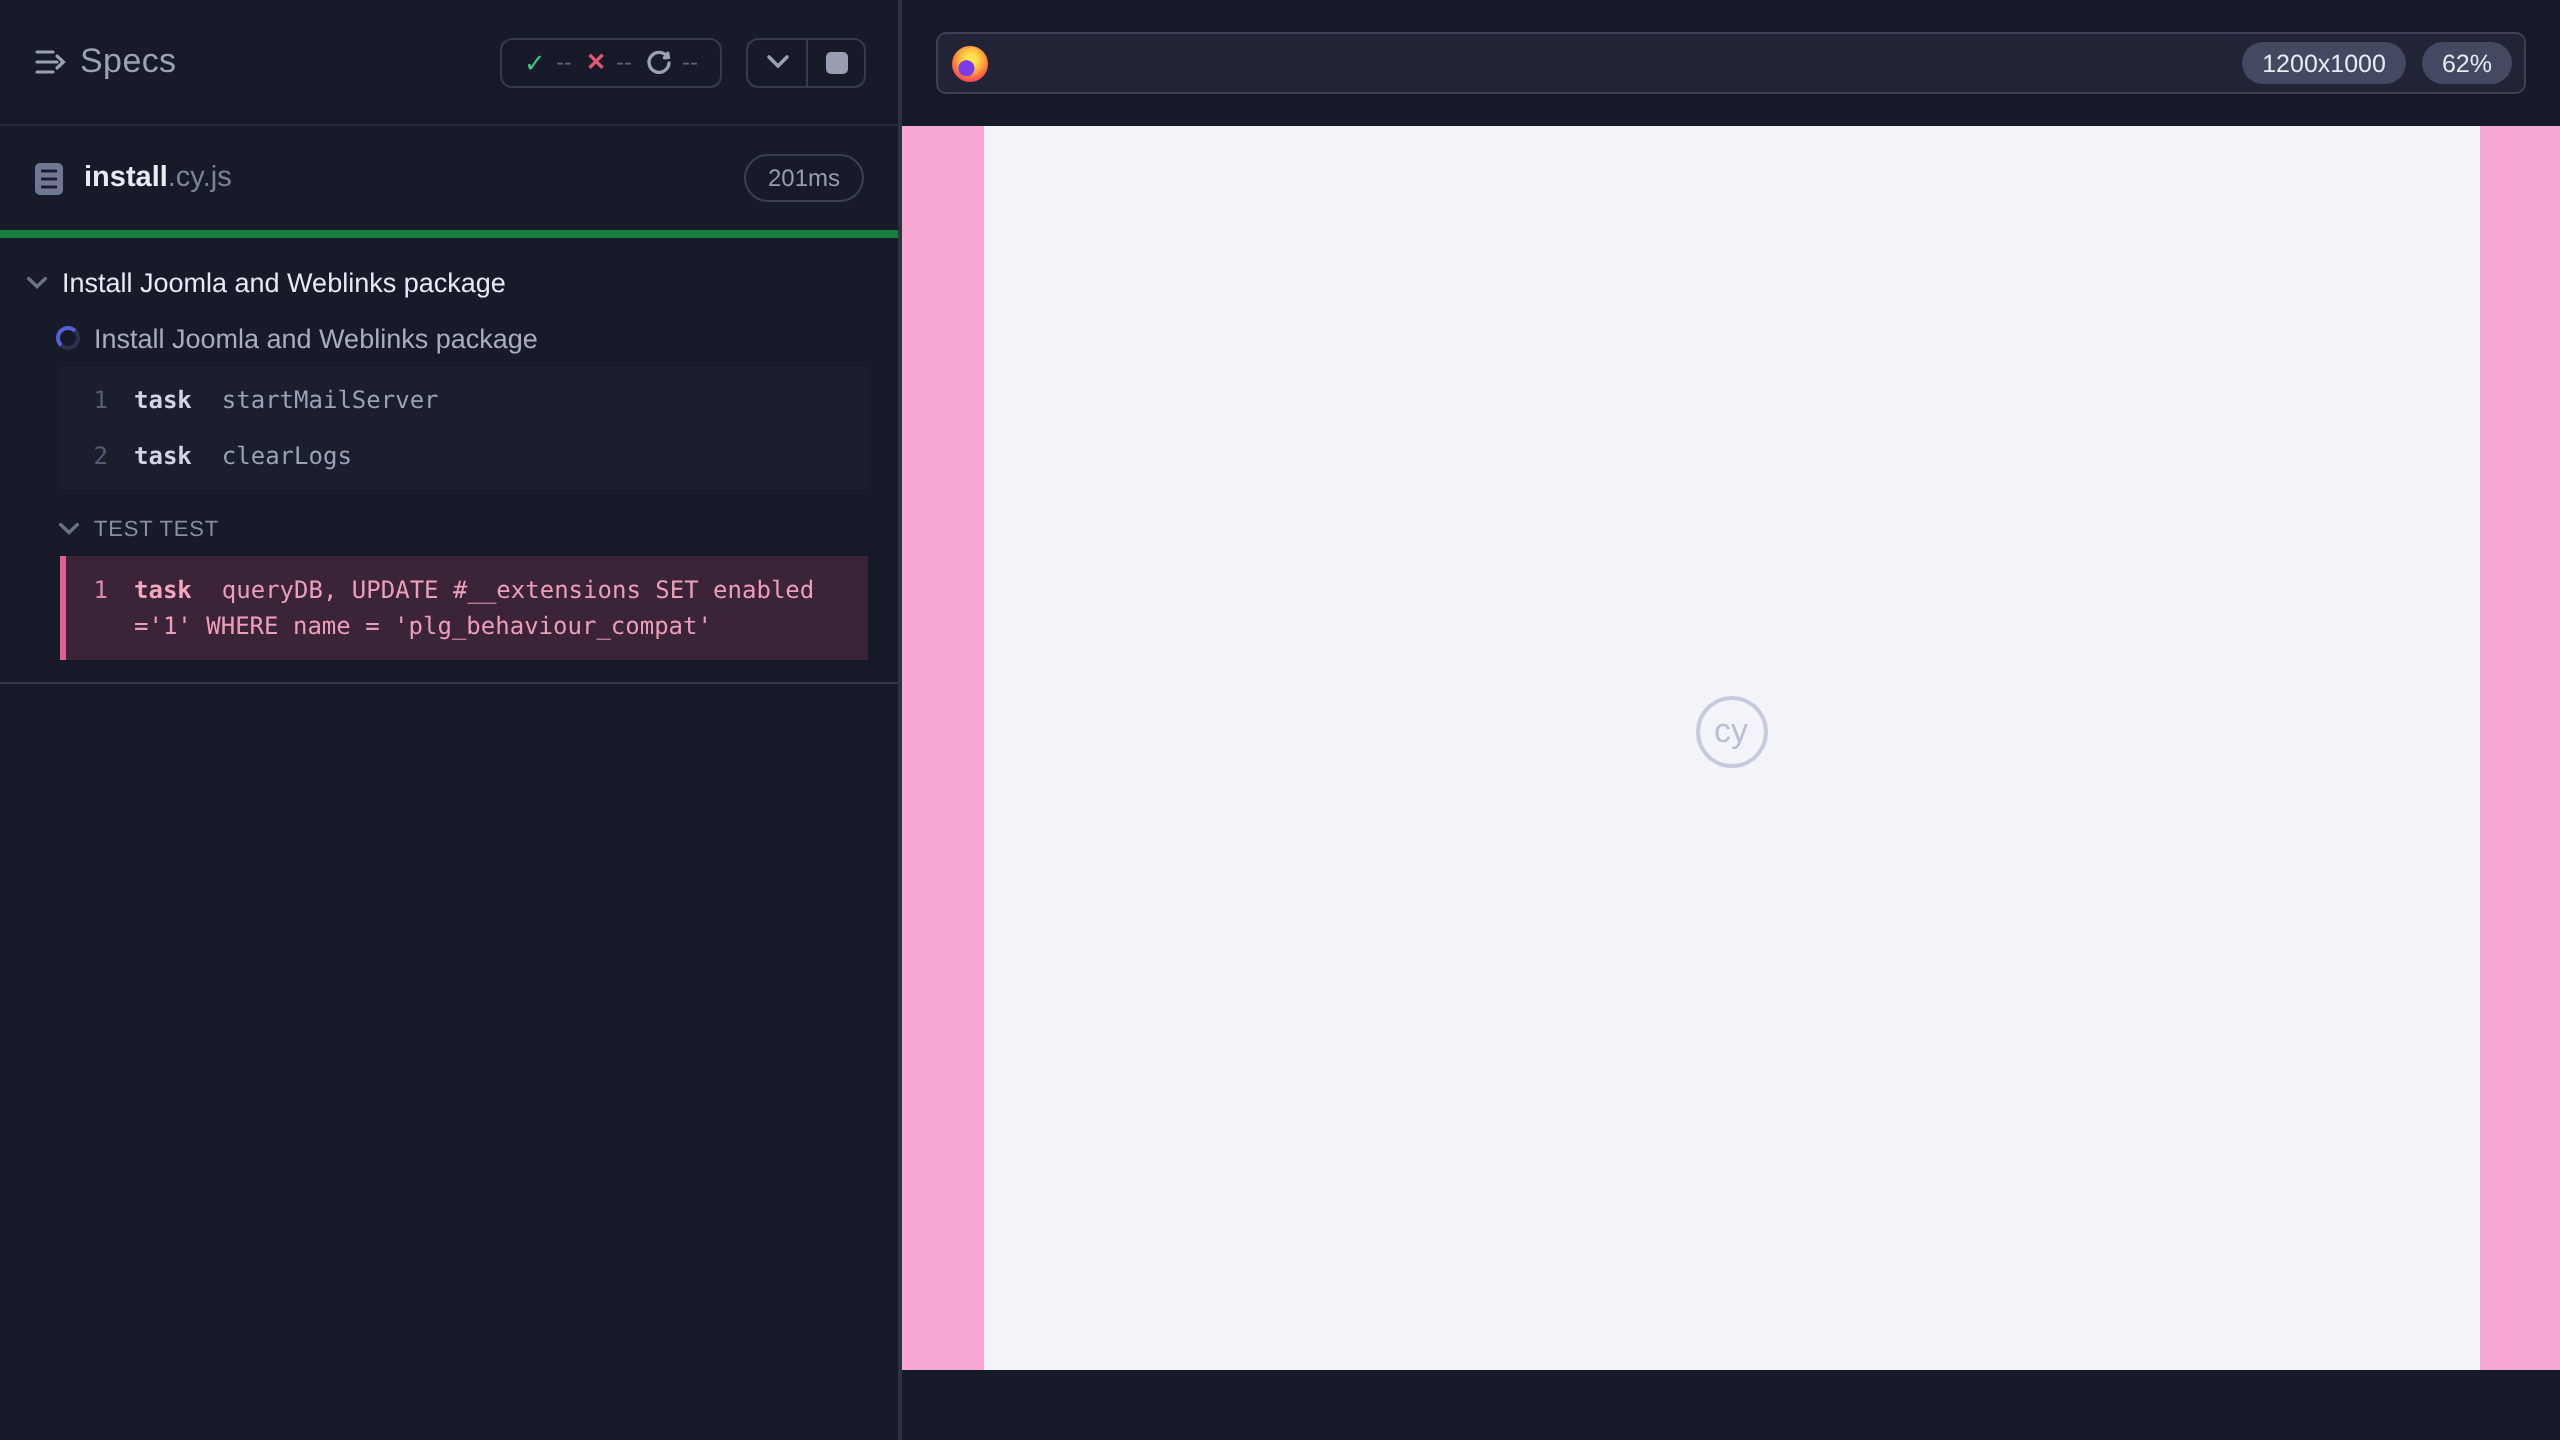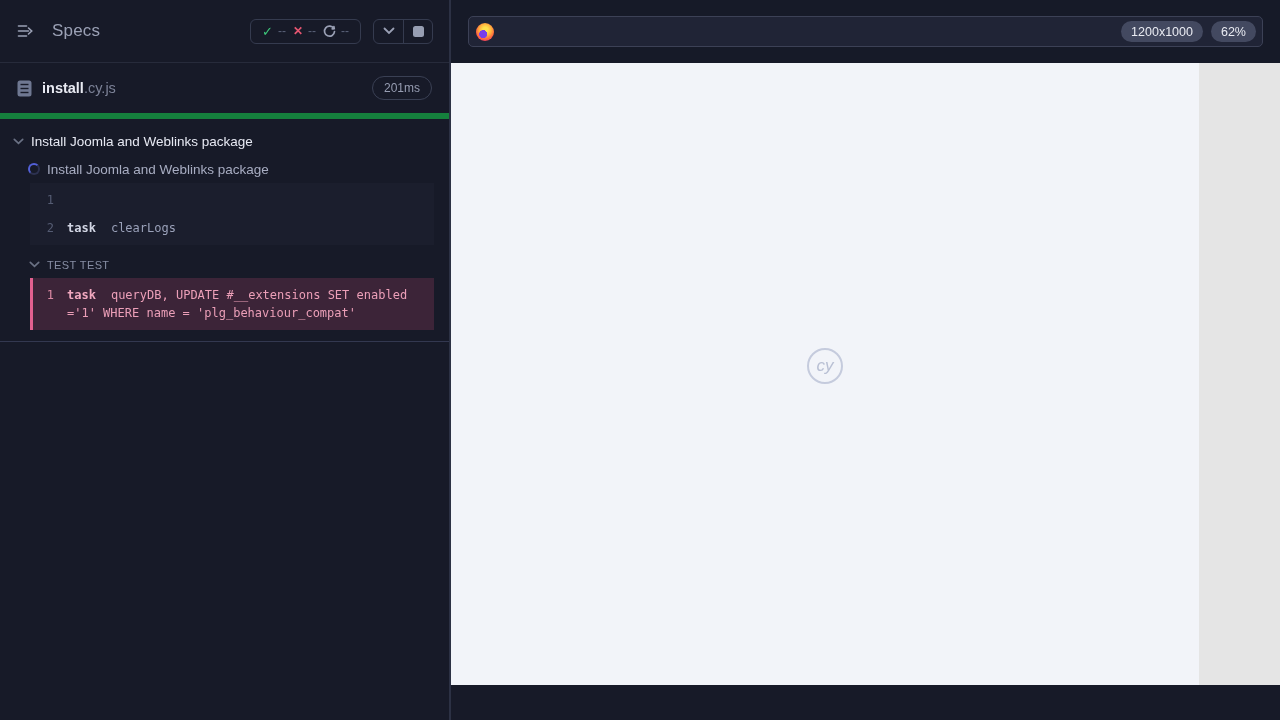--- a/index.html
+++ b/index.html
@@ -17,21 +17,21 @@
     background: #171a28;
     border-right: 2px solid #2c3144;
     display: flex; flex-direction: column;
   }
   .specs-header {
     height: 63px; flex: none;
     display: flex; align-items: center;
     padding: 0 16px 0 17px;
     border-bottom: 1px solid #272b3b;
   }
-  .specs-title-wrap { display: flex; align-items: center; gap: 18px; flex: 1; }
+  .specs-title-wrap { display: flex; align-items: center; gap: 6px; flex: 1; }
   .specs-title { font-size: 17px; color: #9ba1b5; letter-spacing: .2px; }
   .header-controls { display: flex; gap: 12px; align-items: center; }
   .stats-box {
     display: flex; align-items: center; gap: 7px;
     border: 1px solid #353b4f; border-radius: 6px;
     height: 25px; padding: 0 11px;
     font-size: 12px; color: #5c637a;
   }
   .stat { display: flex; align-items: center; gap: 5px; }
   .stat-pass { color: #3dc97c; font-size: 13px; }
@@ -42,21 +42,21 @@
     height: 25px; overflow: hidden;
   }
   .run-cell { width: 29px; display: flex; align-items: center; justify-content: center; cursor: pointer; }
   .run-cell + .run-cell { border-left: 1px solid #353b4f; }
   .stop-square { width: 11px; height: 11px; background: #979eb2; border-radius: 2.5px; }
 
   .spec-row {
     height: 56px; flex: none;
     display: flex; align-items: center;
     padding: 0 17px;
-    border-bottom: 6px solid #15803d;
+    border-bottom: 4px solid #15803d;
   }
   .spec-file { display: flex; align-items: center; gap: 10px; flex: 1; font-size: 14.5px; }
   .spec-name { color: #e9ebf3; font-weight: bold; }
   .spec-ext { color: #7c8297; }
   .duration-pill {
     border: 1px solid #3a4054; border-radius: 12px;
     color: #979db2; font-size: 12px;
     padding: 4px 11px;
   }
 
@@ -121,22 +121,22 @@
       radial-gradient(circle at 52% 38%, #ffe14d 0 18%, #ffb33e 40%, #ff6a3d 62%, #f0366b 82%, #c3128f 100%);
   }
   .url-spacer { flex: 1; }
   .size-badge {
     background: #434960; color: #e9ebf2;
     font-size: 12.5px; border-radius: 11px;
     padding: 3.5px 10px;
   }
 
   .stage {
-    flex: 1; background: #e5e5e5;
-    display: flex; align-items: center;  font-style: italic;
+    flex: 1; background: #f9a8d4;
+    display: flex; align-items: center; justify-content: center;
   }
   .aut-viewport {
     width: 748px; height: 622px;
     background: #f2f4f9;
     display: flex; align-items: center; justify-content: center;
     position: relative;
   }
   .cy-watermark {
     width: 36px; height: 36px; border-radius: 50%;
     border: 2px solid #c5cbdd;
@@ -224,20 +224,23 @@
 
     <div class="tree-row test-row">
       <span class="spinner"></span>
       <span class="test-title">Install Joomla and Weblinks package</span>
     </div>
 
 
     <div class="cmd-block mono">
       <div class="cmd-row">
         <span class="cmd-num">1</span>
+        <span class="cmd-content">
+          <span class="cmd-method">task</span><span class="cmd-msg">startMailServer</span>
+        </span>
       </div>
       <div class="cmd-row">
         <span class="cmd-num">2</span>
         <span class="cmd-content">
           <span class="cmd-method">task</span><span class="cmd-msg">clearLogs</span>
         </span>
       </div>
     </div>
 
     <div class="tree-row section-row" style="margin-top:6px;">

